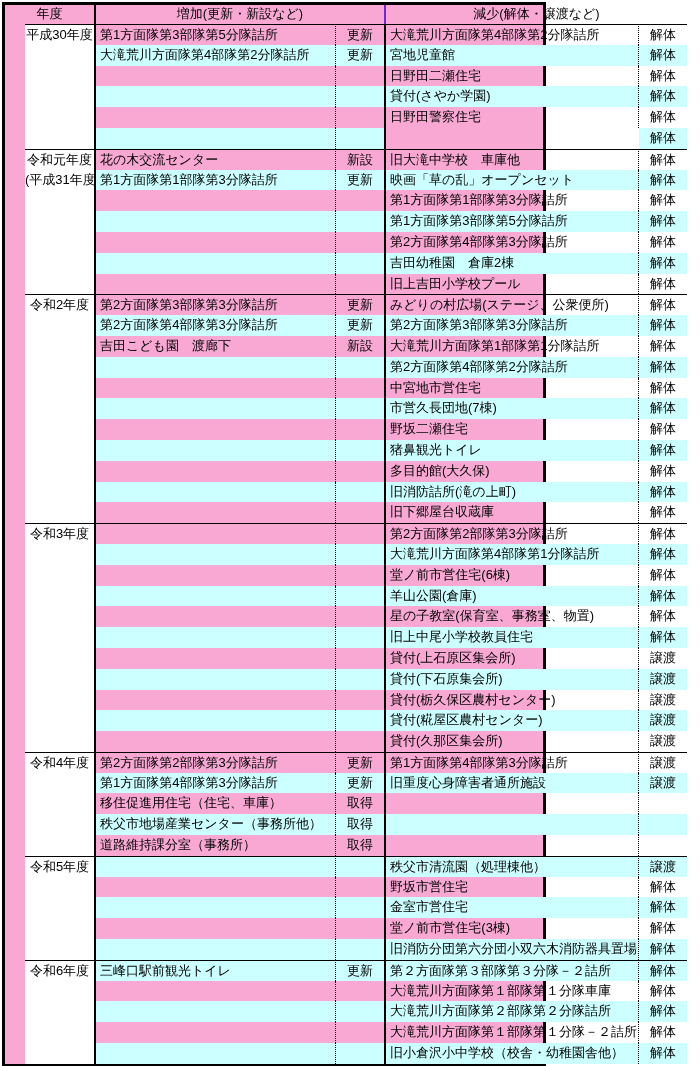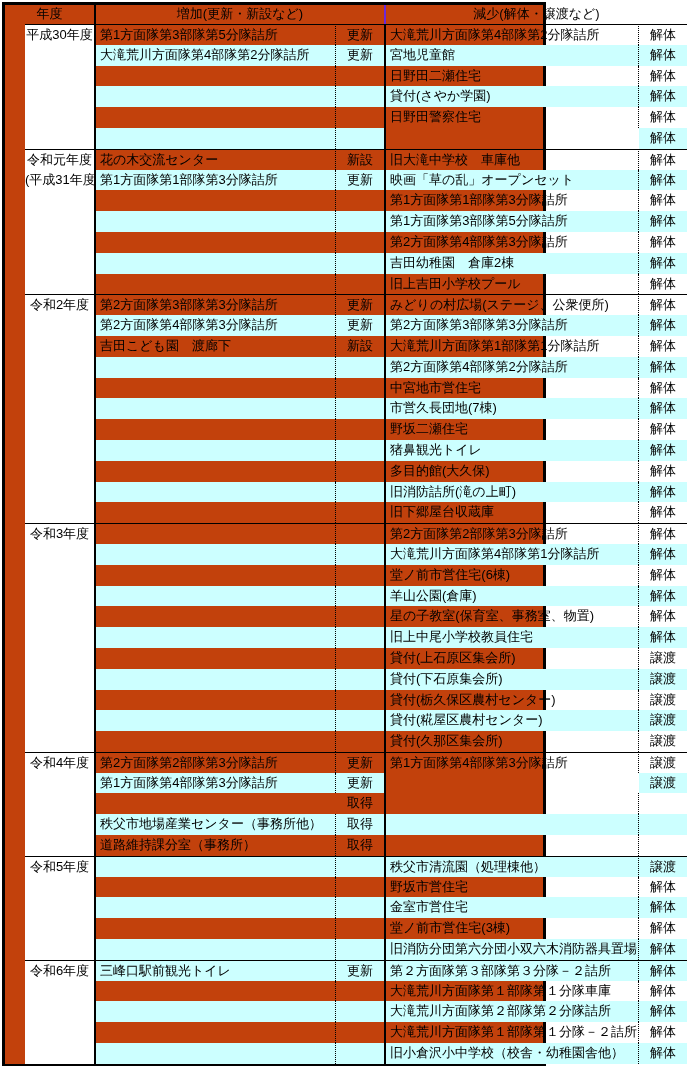--- a/index.html
+++ b/index.html
@@ -10,21 +10,21 @@
   }
   .table-grid {
     margin: 2px 0 0 2px;
     width: 544px;
     box-sizing: border-box;
     border: 3px solid #000;
     display: grid;
     grid-template-columns: 91px 240px 50px 253px 48px;
     grid-template-rows: 19px;
     grid-auto-rows: 20.8px;
-    background: #c2410c;
+    background: #f9a8d4;
     color: #000;
   }
   .cell {
     box-sizing: border-box;
     overflow: hidden;
     white-space: nowrap;
     font-size: 13px;
     line-height: 20.7px;
   }
   .hdr {
@@ -211,21 +211,23 @@
     <div class="cell dec-type">譲渡</div>
     <div class="cell year-cell group-start" style="grid-row: span 5;">
       <div class="year-line">令和4年度</div>
     </div>
     <div class="cell inc-name group-start">第2方面隊第2部隊第3分隊詰所</div>
     <div class="cell inc-type group-start">更新</div>
     <div class="cell dec-name group-start">第1方面隊第4部隊第3分隊詰所</div>
     <div class="cell dec-type group-start">譲渡</div>
     <div class="cell inc-name shaded">第1方面隊第4部隊第3分隊詰所</div>
     <div class="cell inc-type shaded">更新</div>
+    <div class="cell dec-name shaded">旧重度心身障害者通所施設</div>
     <div class="cell dec-type shaded">譲渡</div>
+    <div class="cell inc-name">移住促進用住宅（住宅、車庫）</div>
     <div class="cell inc-type">取得</div>
     <div class="cell dec-name"></div>
     <div class="cell dec-type"></div>
     <div class="cell inc-name shaded">秩父市地場産業センター（事務所他）</div>
     <div class="cell inc-type shaded">取得</div>
     <div class="cell dec-name shaded"></div>
     <div class="cell dec-type shaded"></div>
     <div class="cell inc-name">道路維持課分室（事務所）</div>
     <div class="cell inc-type">取得</div>
     <div class="cell dec-name"></div>

